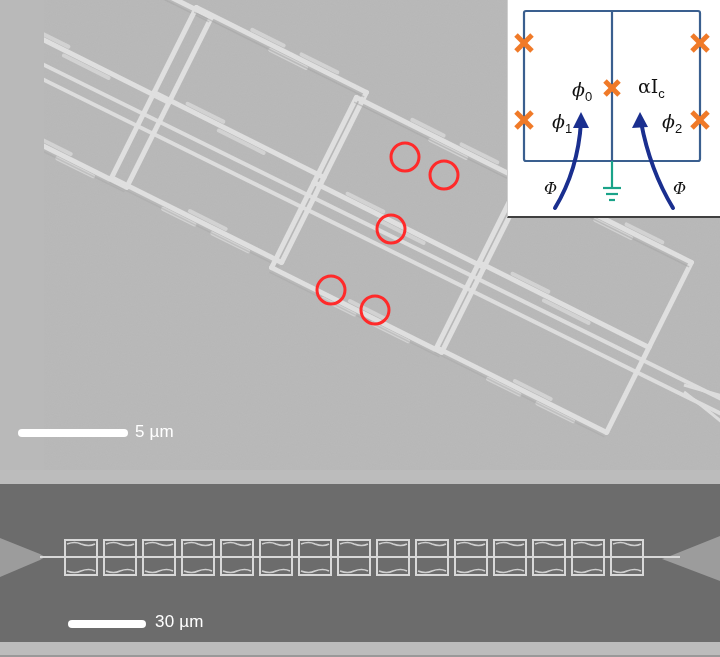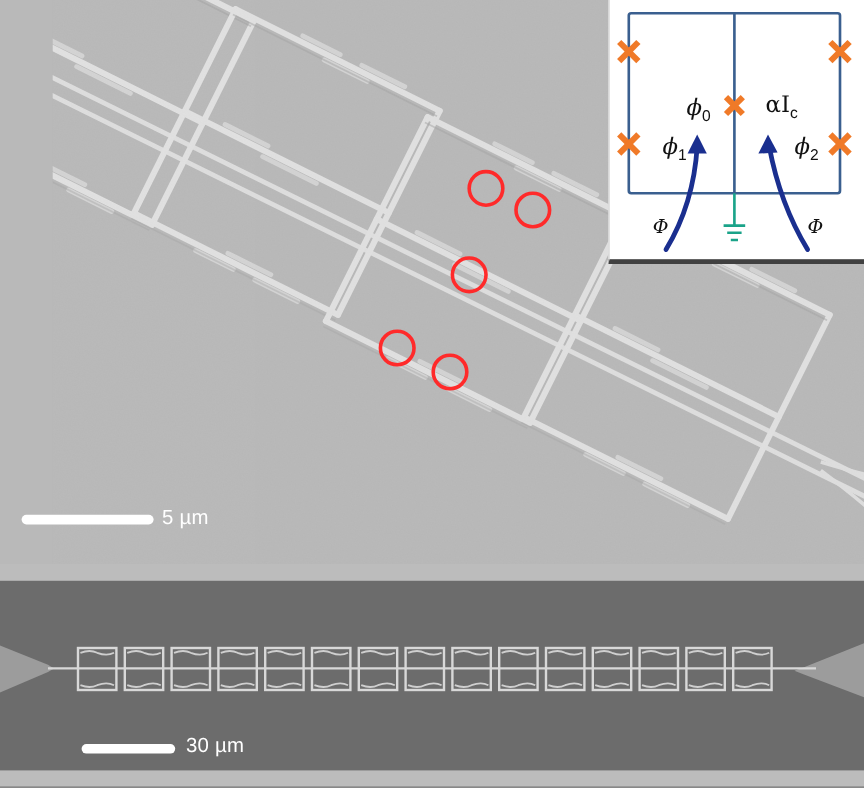--- a/index.html
+++ b/index.html
@@ -2,21 +2,21 @@
 <html><head>
 <meta charset="utf-8">
 <style>
   html, body { margin: 0; padding: 0; background: #ffffff; }
   body { width: 720px; height: 657px; overflow: hidden; position: relative; font-family: "Liberation Sans", sans-serif; }
   .figure { position: absolute; left: 0; top: 0; width: 720px; height: 657px; }
   .sem-top { position: absolute; left: 0; top: 0; width: 720px; height: 470px; background: #b9b9b9; overflow: hidden; padding-left: 44px; }
   .sem-bottom { position: absolute; left: 0; top: 470px; width: 720px; height: 187px; background: #bdbdbd; overflow: hidden; }
   .scale-label { position: absolute; color: #ffffff; font-size: 17px; letter-spacing: 0.2px; }
   .scale-bar { position: absolute; background: #ffffff; border-radius: 4px; }
-  .inset { position: absolute; left: 507px; top: 0; width: 213px; height: 216px; background: #ffffff; border-left: 1px solid #cfcfcf; border-bottom: 4px solid #404040; }
+  .inset { position: absolute; left: 507px; top: 0; width: 213px; height: 216px; background: #ffffff; border-left: 1px solid #cfcfcf; border-bottom: 2px solid #404040; }
   .inset svg text { font-family: "DejaVu Serif", serif; }
   .inset .sans { font-family: "Liberation Sans", sans-serif; }
 </style>
 </head>
 <body>
 
 <div class="figure">
 
   <div class="sem-top">
     <svg width="720" height="470" viewBox="0 0 720 470">

